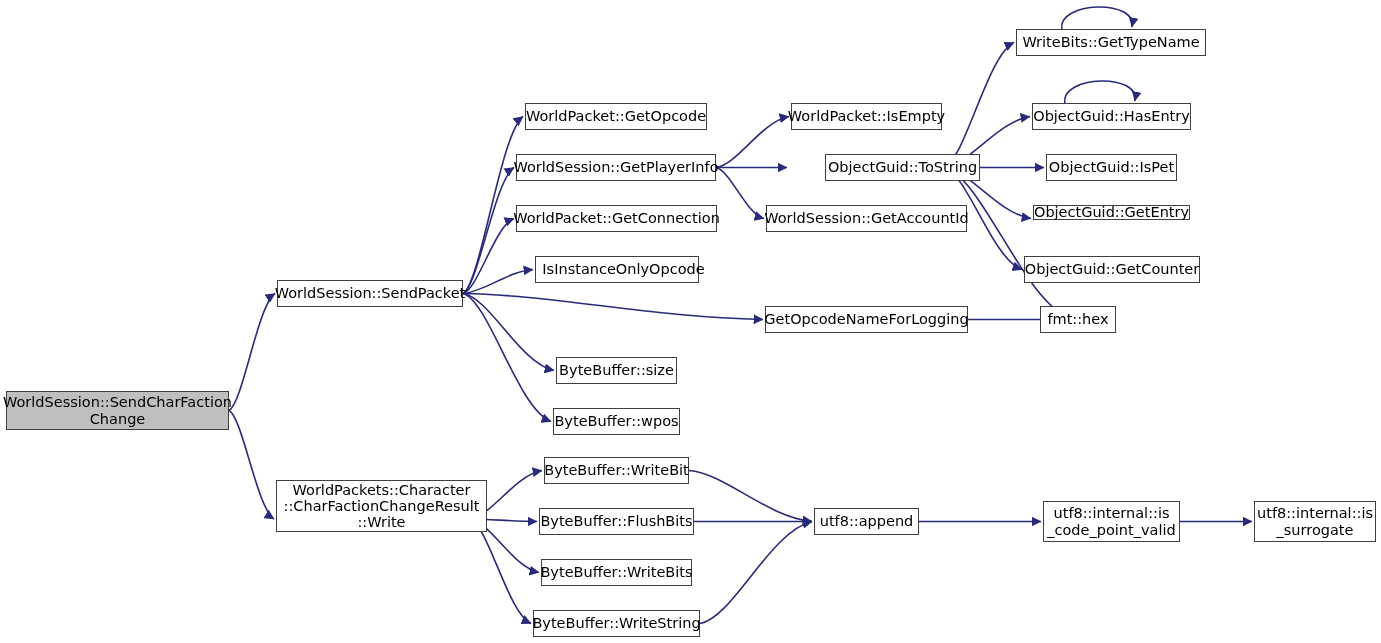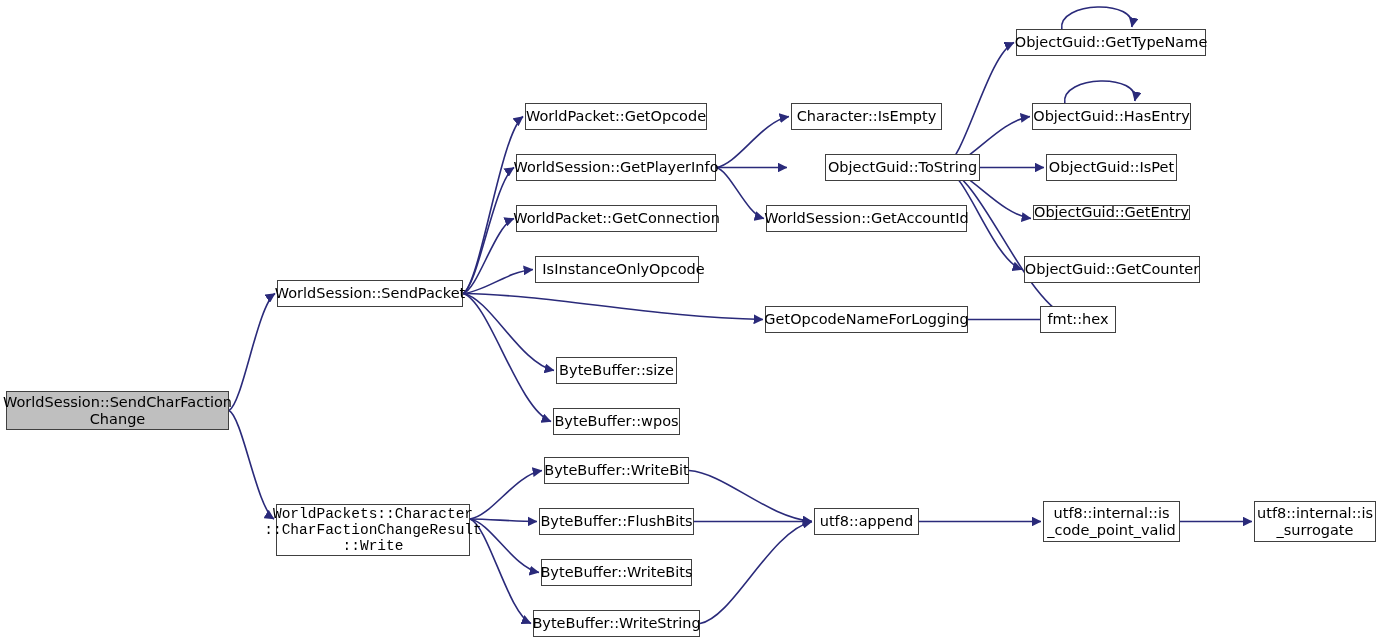--- a/index.html
+++ b/index.html
@@ -92,31 +92,31 @@
     </svg>
 <div class="node hl" style="left: 6px; top: 391px; width: 223px; height: 39px;"><span class="node-label">WorldSession::SendCharFaction
 Change</span></div>
     <div class="node" style="left: 277px; top: 280px; width: 186px; height: 27px;"><span class="node-label">WorldSession::SendPacket</span></div>
     <div class="node" style="left: 525px; top: 103px; width: 182px; height: 27px;"><span class="node-label">WorldPacket::GetOpcode</span></div>
     <div class="node" style="left: 516px; top: 154px; width: 200px; height: 27px;"><span class="node-label">WorldSession::GetPlayerInfo</span></div>
     <div class="node" style="left: 516px; top: 205px; width: 201px; height: 27px;"><span class="node-label">WorldPacket::GetConnection</span></div>
     <div class="node" style="left: 535px; top: 256px; width: 164px; height: 27px; padding-left: 13px;"><span class="node-label">IsInstanceOnlyOpcode</span></div>
     <div class="node" style="left: 556px; top: 357px; width: 121px; height: 27px;"><span class="node-label">ByteBuffer::size</span></div>
     <div class="node" style="left: 553px; top: 408px; width: 127px; height: 27px;"><span class="node-label">ByteBuffer::wpos</span></div>
-    <div class="node" style="left: 791px; top: 103px; width: 151px; height: 27px;"><span class="node-label">Character::IsEmpty</span></div>
+    <div class="node" style="left: 791px; top: 103px; width: 151px; height: 27px;"><span class="node-label">WorldPacket::IsEmpty</span></div>
     <div class="node" style="left: 789px; top: 154px; width: 155px; height: 27px; margin-left: 36px;"><span class="node-label">ObjectGuid::ToString</span></div>
     <div class="node" style="left: 766px; top: 205px; width: 201px; height: 27px;"><span class="node-label">WorldSession::GetAccountId</span></div>
     <div class="node" style="left: 765px; top: 306px; width: 203px; height: 27px;"><span class="node-label">GetOpcodeNameForLogging</span></div>
-    <div class="node" style="left: 1016px; top: 29px; width: 190px; height: 27px;"><span class="node-label">ObjectGuid::GetTypeName</span></div>
+    <div class="node" style="left: 1016px; top: 29px; width: 190px; height: 27px;"><span class="node-label">WriteBits::GetTypeName</span></div>
     <div class="node" style="left: 1032px; top: 103px; width: 159px; height: 27px; align-items: center;"><span class="node-label">ObjectGuid::HasEntry</span></div>
     <div class="node" style="left: 1046px; top: 154px; width: 131px; height: 27px;"><span class="node-label">ObjectGuid::IsPet</span></div>
     <div class="node" style="left: 1033px; top: 205px; width: 157px; height: 15px;"><span class="node-label">ObjectGuid::GetEntry</span></div>
     <div class="node" style="left: 1024px; top: 256px; width: 176px; height: 27px;"><span class="node-label">ObjectGuid::GetCounter</span></div>
     <div class="node" style="left: 1040px; top: 306px; width: 76px; height: 27px;"><span class="node-label">fmt::hex</span></div>
-    <div class="node" style="left: 276px; top: 504px; width: 194px; height: 52px; font-family: Liberation Mono, monospace;"><span class="node-label">WorldPackets::Character
+    <div class="node" style="left: 276px; top: 480px; width: 211px; height: 52px;"><span class="node-label">WorldPackets::Character
 ::CharFactionChangeResult
 ::Write</span></div>
     <div class="node" style="left: 544px; top: 457px; width: 145px; height: 27px;"><span class="node-label">ByteBuffer::WriteBit</span></div>
     <div class="node" style="left: 539px; top: 508px; width: 155px; height: 27px;"><span class="node-label">ByteBuffer::FlushBits</span></div>
     <div class="node" style="left: 541px; top: 559px; width: 151px; height: 27px;"><span class="node-label">ByteBuffer::WriteBits</span></div>
     <div class="node" style="left: 533px; top: 610px; width: 167px; height: 27px;"><span class="node-label">ByteBuffer::WriteString</span></div>
     <div class="node" style="left: 814px; top: 508px; width: 105px; height: 27px;"><span class="node-label">utf8::append</span></div>
     <div class="node" style="left: 1043px; top: 501px; width: 137px; height: 41px;"><span class="node-label">utf8::internal::is
 _code_point_valid</span></div>
     <div class="node" style="left: 1254px; top: 501px; width: 122px; height: 41px;"><span class="node-label">utf8::internal::is

